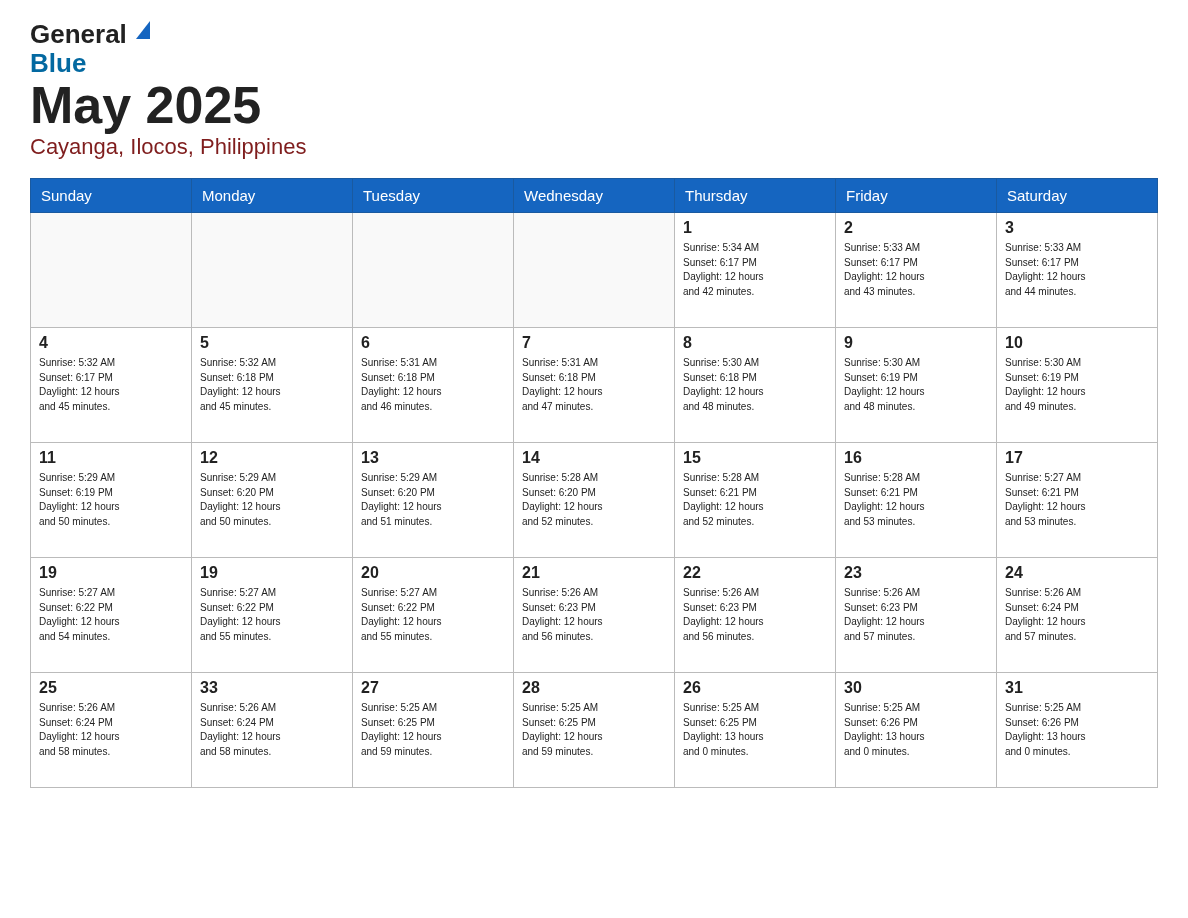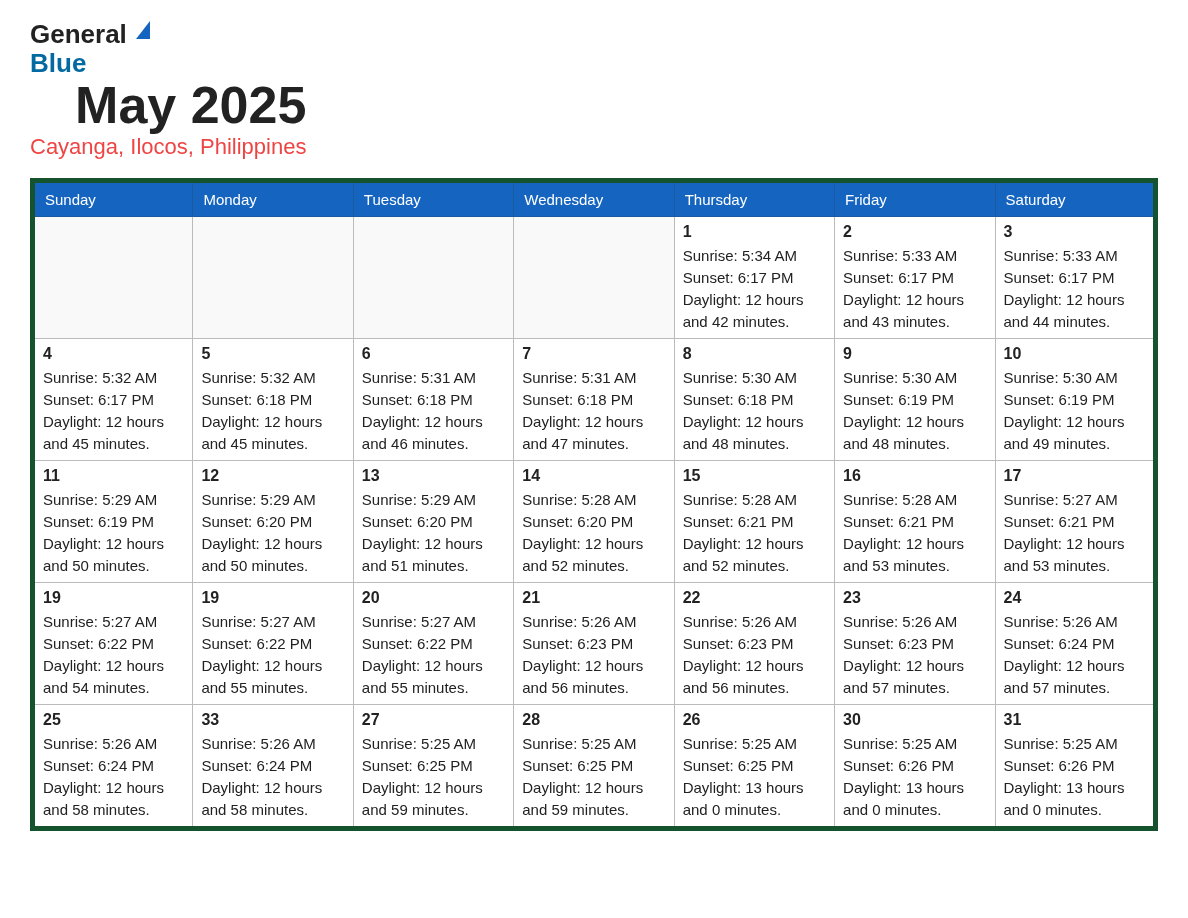--- a/index.html
+++ b/index.html
@@ -28,37 +28,36 @@
     .logo-triangle {
       width: 0;
       height: 0;
       border-left: 14px solid transparent;
       border-bottom: 18px solid #1565c0;
       margin-left: 2px;
       margin-bottom: 4px;
       display: inline-block;
     }
     .title-block {
-      text-align: right;
     }
     .title-block h1 {
       font-size: 52px;
       font-weight: bold;
       color: #222;
       line-height: 1.1;
     }
     .title-block h2 {
       font-size: 22px;
       font-weight: normal;
-      color: #ef4444;
+      color: #7f1d1d;
     }
     .calendar {
       width: 100%;
       border-collapse: collapse;
-      border: 5px solid #14532d;
+      border: 1px solid #14532d;
       padding-left: 48px;
     }
     .calendar thead tr th {
       background-color: #1565c0;
       color: #fff;
       text-align: left;
       padding: 8px 10px;
       font-size: 15px;
       font-weight: normal;
       border: 1px solid #1a5aa0;
@@ -72,21 +71,21 @@
       font-size: 12.5px;
       color: #222;
     }
     .day-number {
       font-size: 16px;
       font-weight: bold;
       margin-bottom: 4px;
       color: #222;
     }
     .day-info {
-      font-size: 15px;
+      font-size: 10px;
       line-height: 1.45;
       color: #222;
     }
     .empty-cell {
       background: #f9f9f9;
     }
     .row-separator td {
       border-top: 2px solid #1565c0;
     }
   </style>

